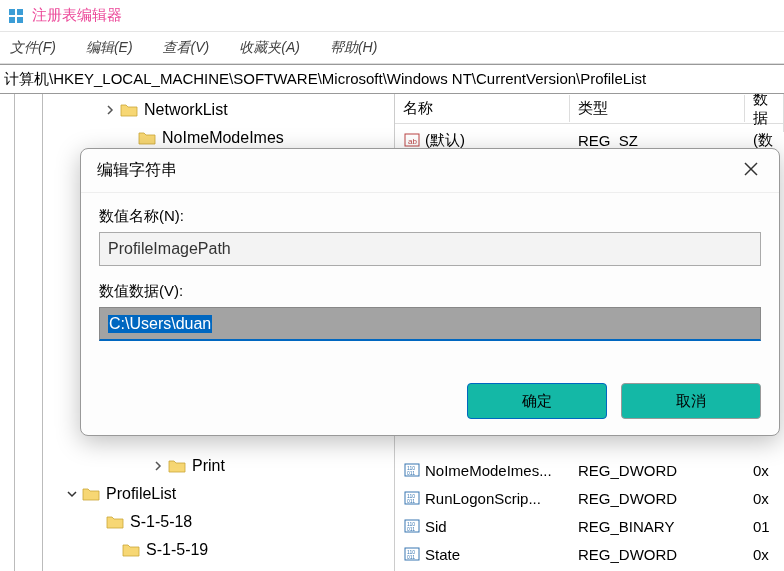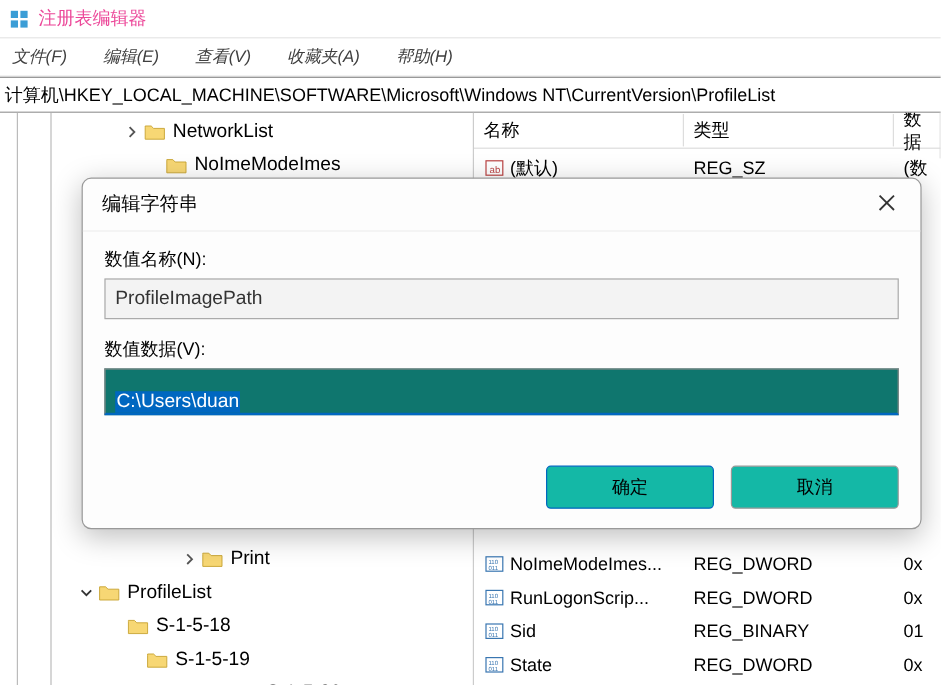--- a/index.html
+++ b/index.html
@@ -124,21 +124,21 @@
       height: 16px;
       display: inline-flex;
       align-items: center;
       justify-content: center;
       margin-right: 6px;
       flex-shrink: 0;
     }
     
     .dialog {
       position: absolute;
-      left: 68px;
+      left: 80px;
       top: 148px;
       width: 700px;
       background: #fdfdfd;
       border: 1px solid #999;
       border-radius: 8px;
       box-shadow: 0 6px 24px rgba(0,0,0,0.25);
     }
     .dialog-titlebar {
       height: 44px;
       display: flex;
@@ -168,24 +168,24 @@
       color: #fff;
       display: inline-block;
       padding: 0 1px;
     }
     
     .fake-input {
       width: 100%;
       height: 34px;
       border: 1px solid #888;
       border-bottom: 2px solid #0067c0;
-      padding: 18px 8px;
+      padding: 7px 8px;
       font-size: 16px;
       margin-bottom: 16px;
-      background: #0f766e;
+      background: #a3a3a3;
     }
     .dialog-footer {
       display: flex;
       justify-content: flex-end;
       gap: 14px;
       padding: 8px 18px 16px 18px;
     }
     .dlg-btn {
       width: 140px;
       height: 36px;

